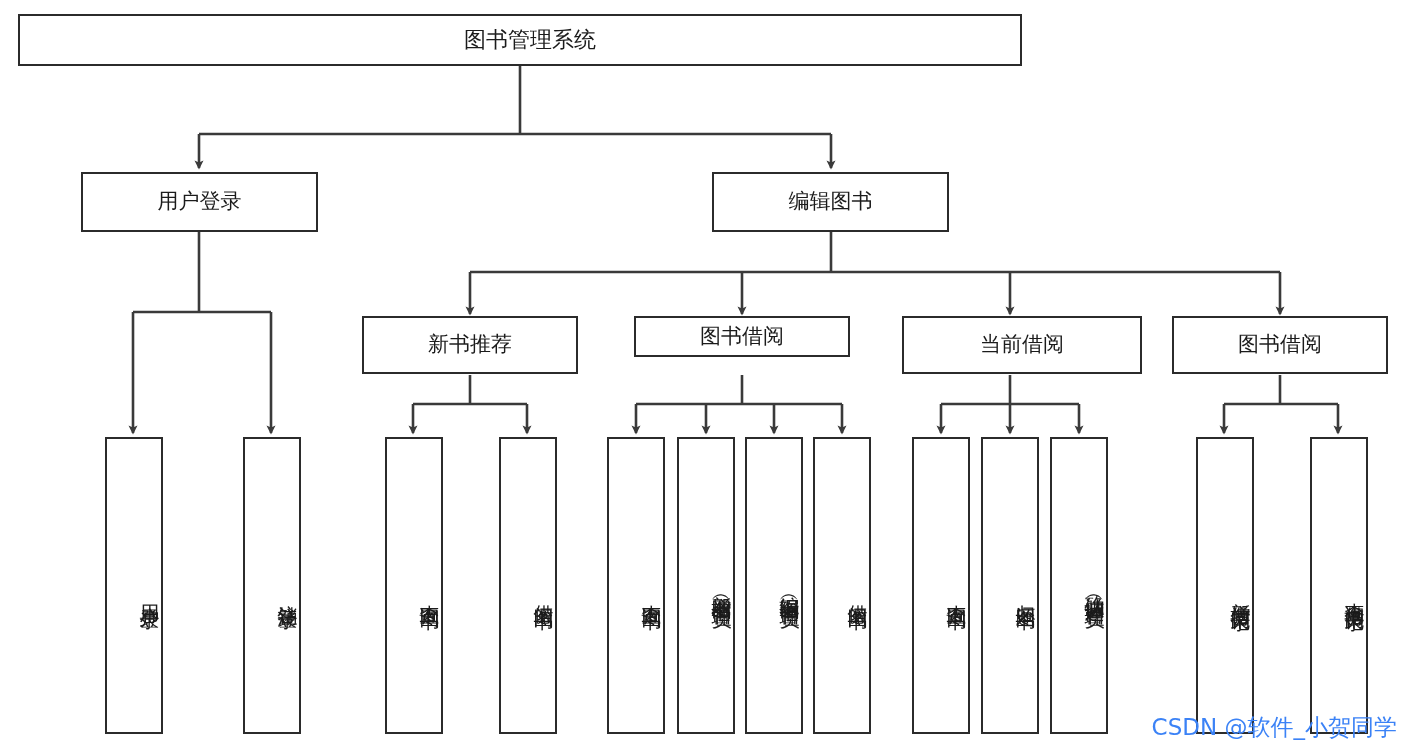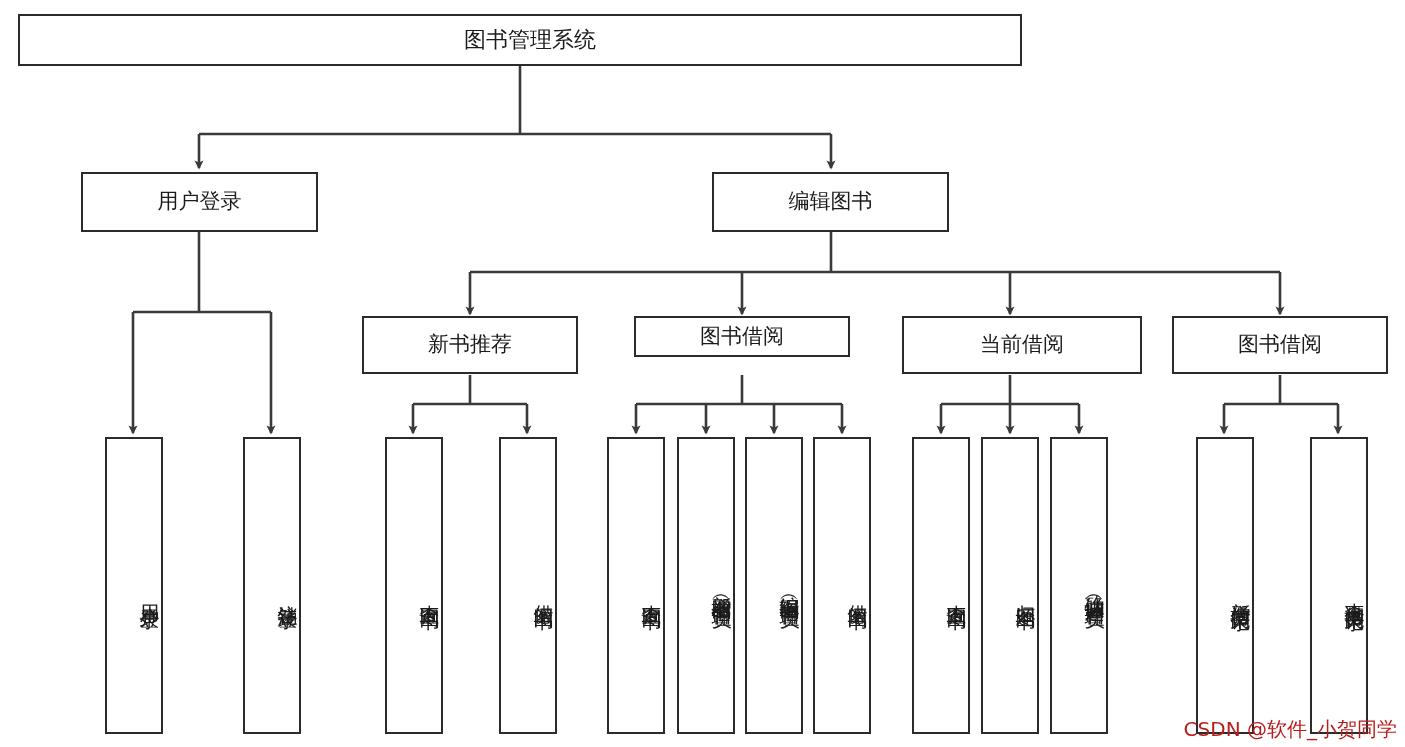--- a/index.html
+++ b/index.html
@@ -58,22 +58,22 @@
   }
   .vtext {
     writing-mode: vertical-rl;
     text-orientation: upright;
     white-space: nowrap;
   }
   #watermark {
     position: absolute;
     right: 8px;
     bottom: 4px;
-    font-size: 20px;
-    color: #b91c1c;
+    font-size: 23px;
+    color: #3b82f6;
     white-space: nowrap;
     user-select: none;
   }
 </style>
 </head>
 <body>
 
 <div id="canvas">
 
   <svg id="edges" viewBox="0 0 1405 747" xmlns="http://www.w3.org/2000/svg">

